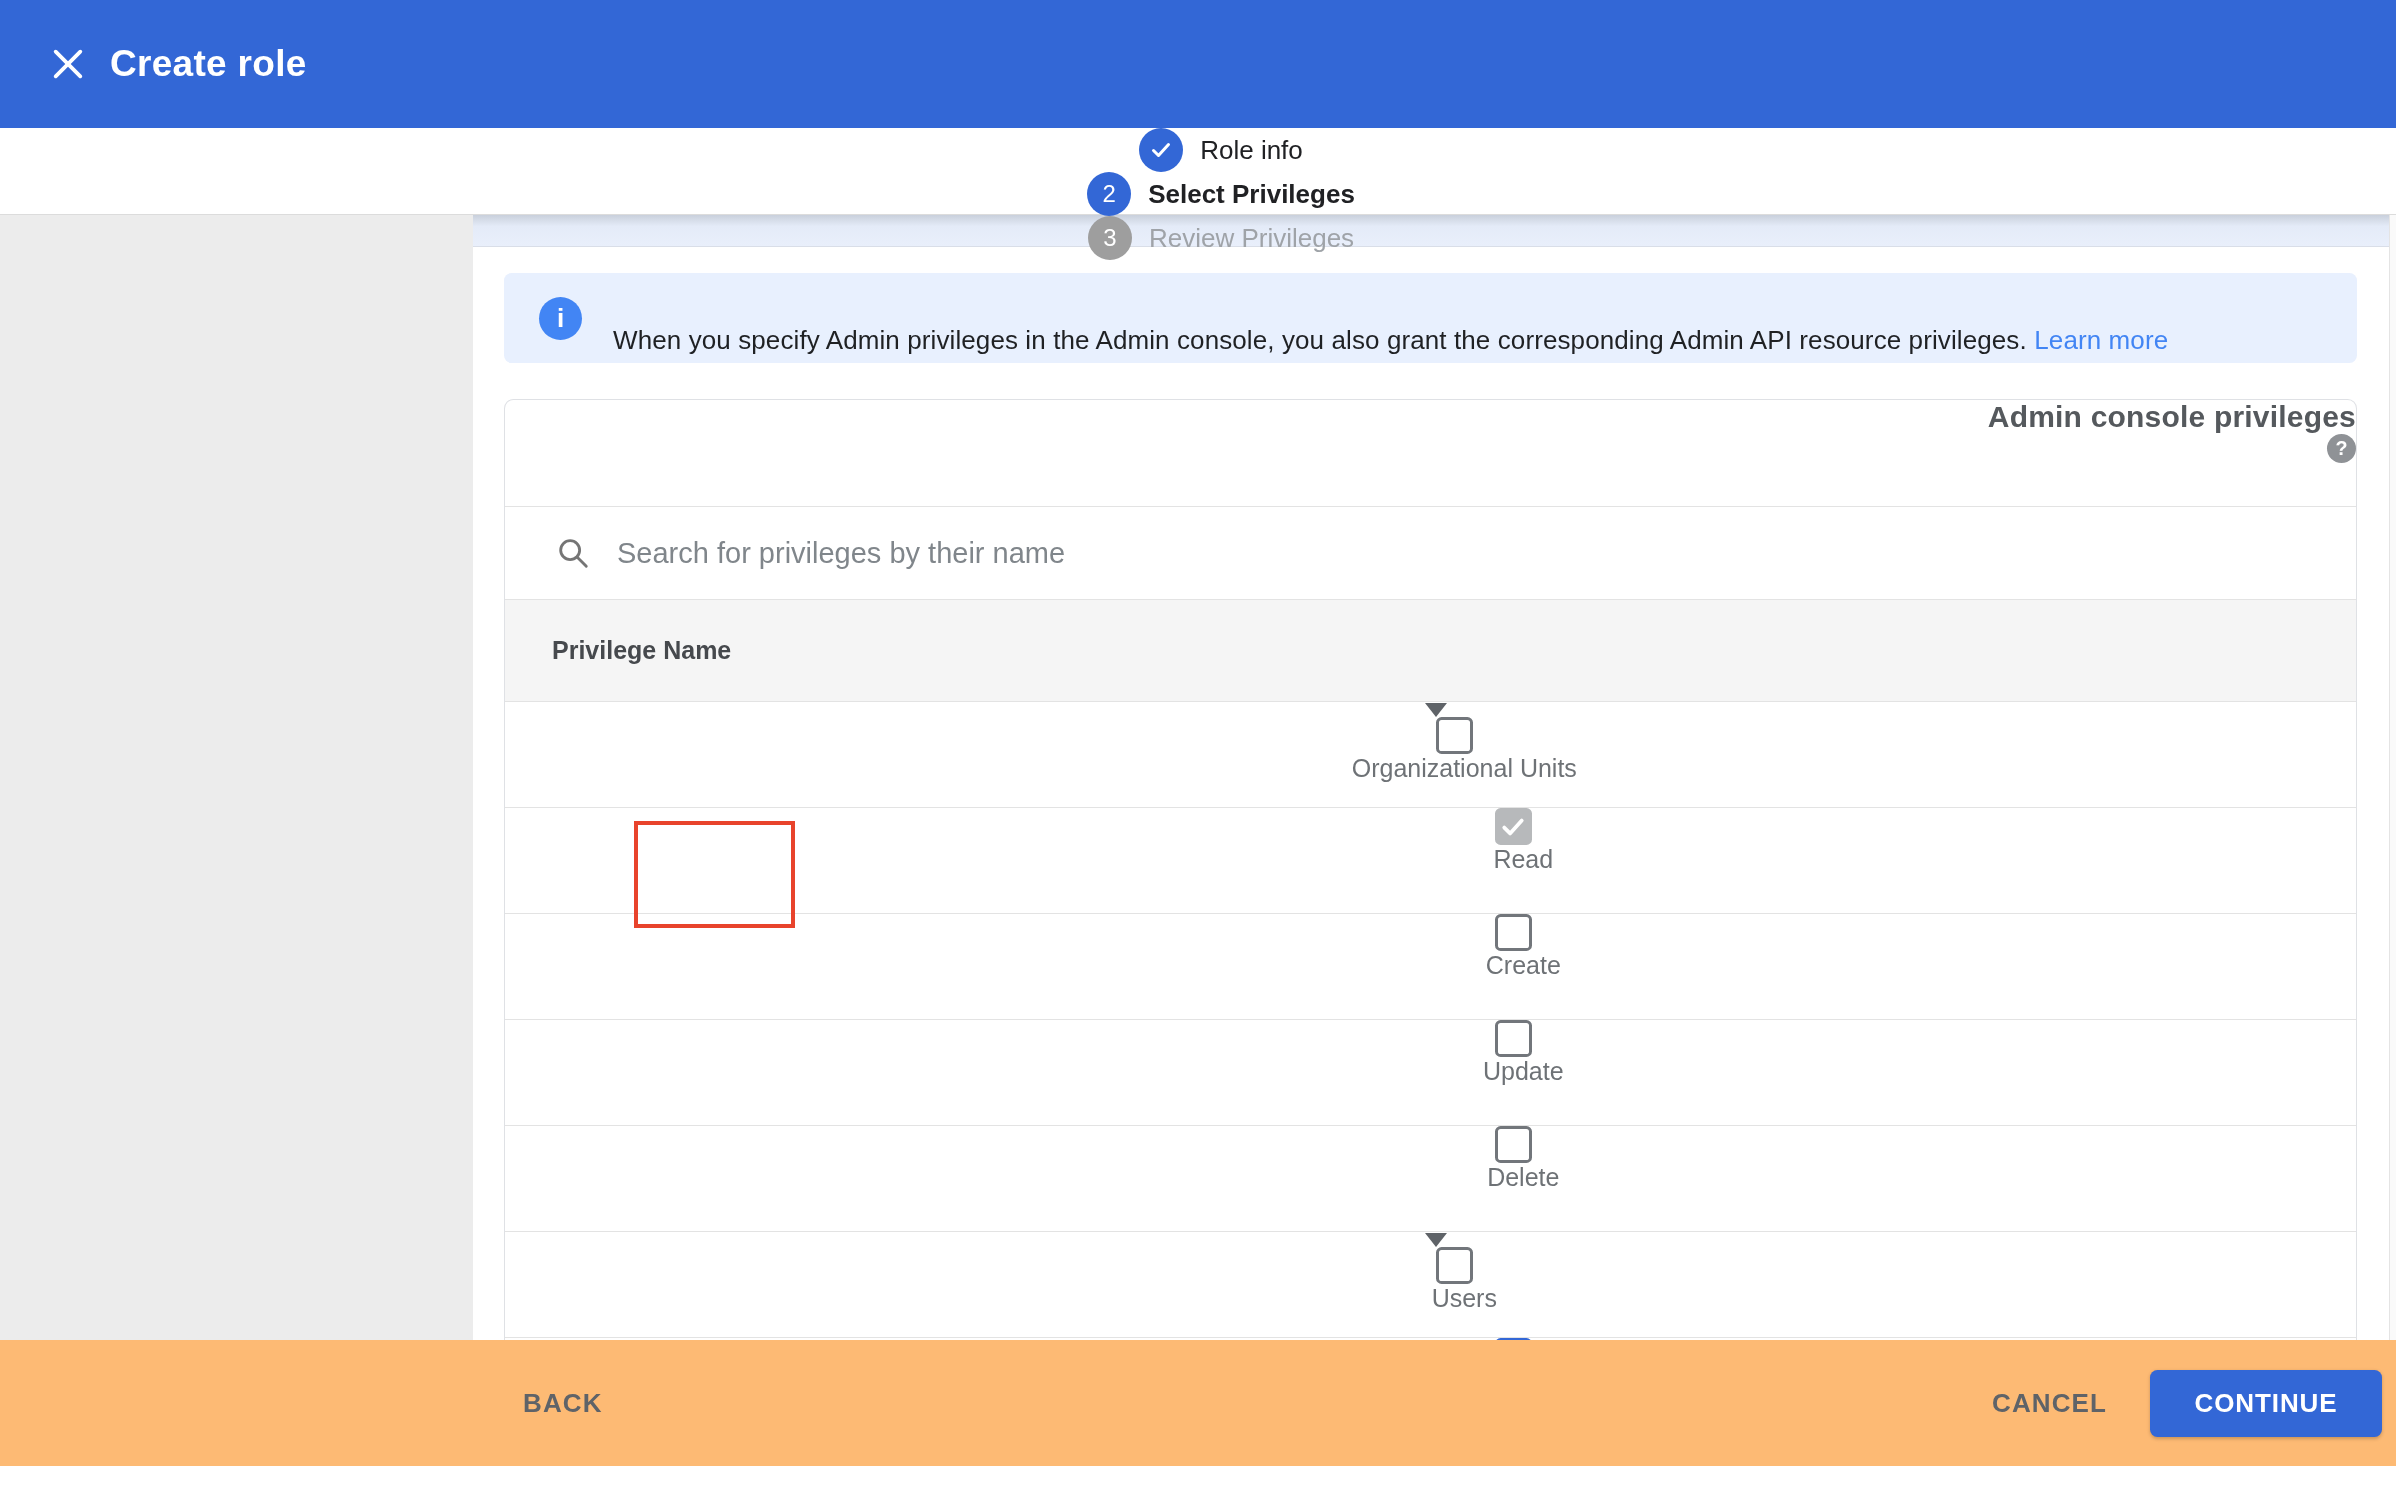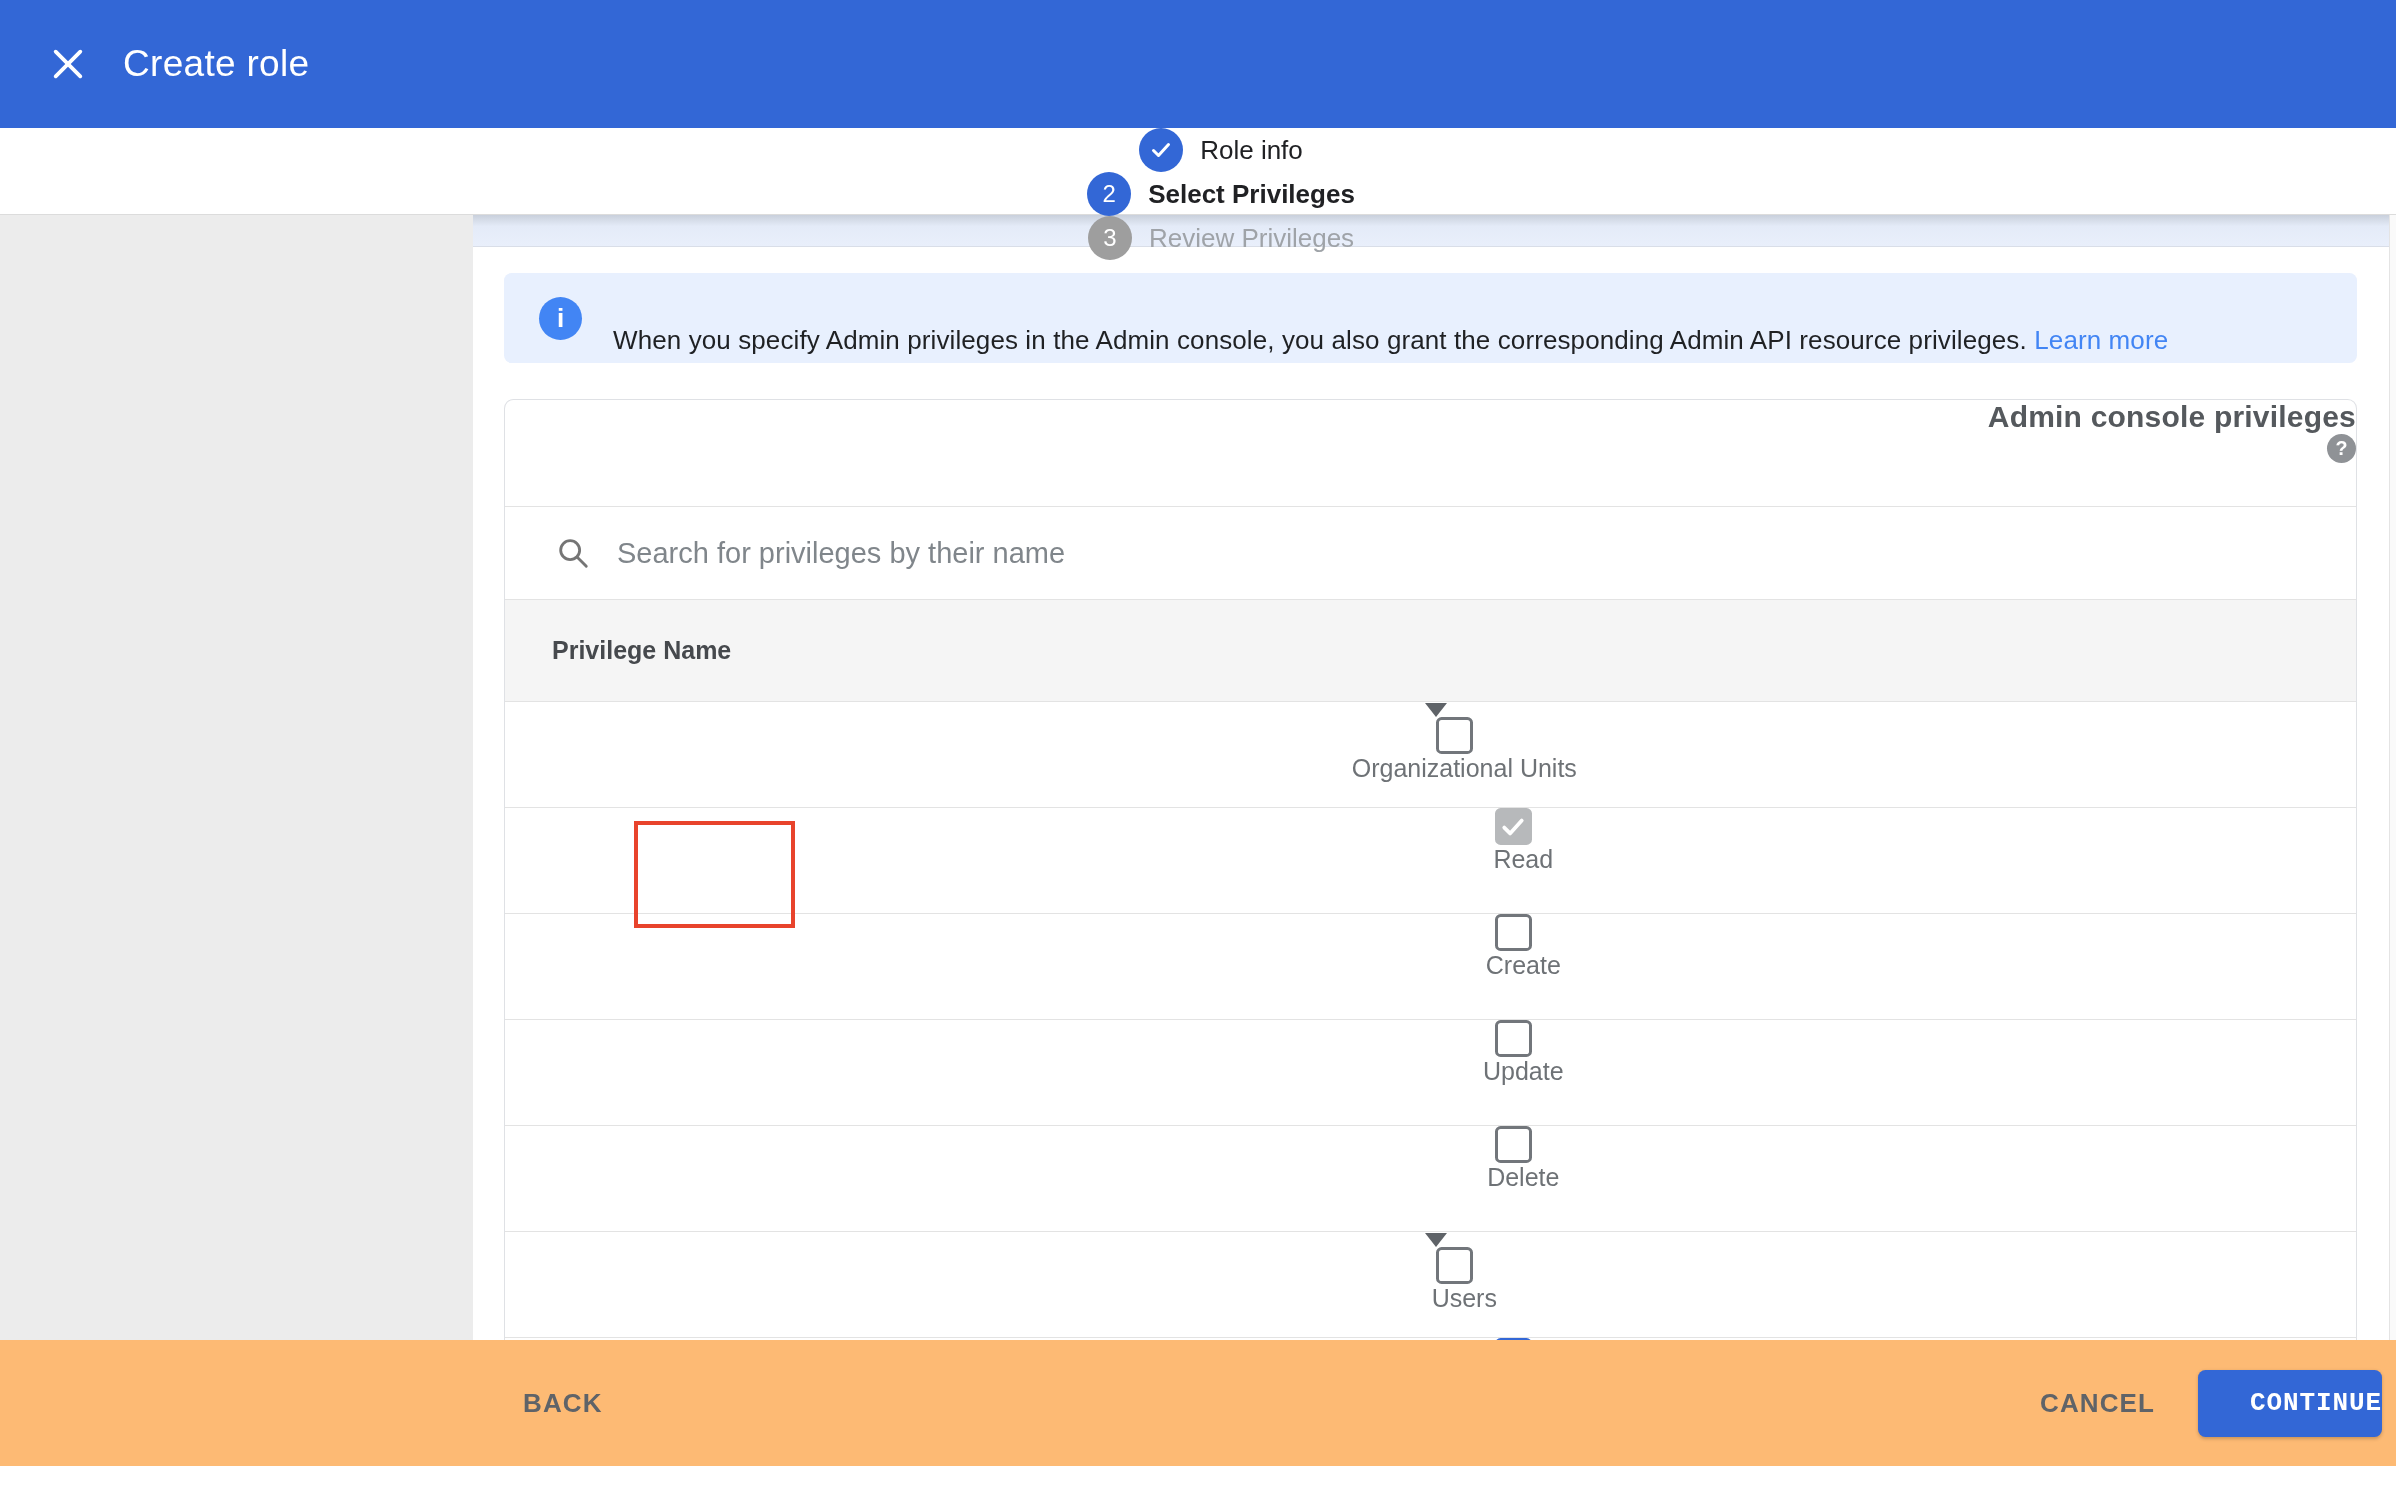--- a/index.html
+++ b/index.html
@@ -12,21 +12,21 @@
   }
   *{box-sizing:border-box;margin:0;padding:0;}
   html,body{width:2397px;height:1510px;overflow:hidden;}
   body{font-family:"Liberation Sans", sans-serif;background:#fff;position:relative;}
 
   
   .appbar{position:absolute;left:0;top:0;width:2397px;height:128px;background:var(--blue);
           display:flex;align-items:center;}
   .close-btn{width:84px;height:84px;margin-left:26px;border:none;background:none;cursor:pointer;
              display:flex;align-items:center;justify-content:center;}
-  .appbar-title{color:#fff;font-size:37px;font-weight:400;letter-spacing:0.3px;margin-left:13px;}
+  .appbar-title{color:#fff;font-size:37px;font-weight:700;letter-spacing:0.3px;}
 
   
   .stepper{position:absolute;left:0;top:128px;width:2397px;height:87px;background:#fff;
            display:flex;align-items:center;padding-left:45px;border-bottom:0.9px solid #dcdcdc;z-index:3;flex-direction:column;}
   .step{display:flex;align-items:center;}
   .step-circle{width:44px;height:44px;border-radius:50%;display:flex;align-items:center;justify-content:center;
                color:#fff;font-size:24px;font-weight:400;flex:none;}
   .step-circle.done,.step-circle.active{background:var(--blue);}
   .step-circle.upcoming{background:#9e9e9e;}
   .step-label{margin-left:17px;font-size:26px;color:#202124;}
@@ -85,24 +85,24 @@
                  border:4.7px solid var(--red);z-index:5;pointer-events:none;}
 
   
   .footer{position:absolute;left:0;top:1340px;width:2397px;height:126px;background:#fdba74;
           display:flex;align-items:center;z-index:6;}
   .text-btn{border:none;background:none;font-family:"Liberation Sans",sans-serif;font-size:26px;
             font-weight:700;color:#5f6368;letter-spacing:1.1px;cursor:pointer;}
   .back-btn{margin-left:523px;}
   .footer-spacer{flex:1;}
   .cancel-btn{margin-right:43px;}
-  .continue-btn{width:184px;height:67px;margin-right:15px;border:none;border-radius:7.5px;
-                background:var(--blue);color:#fff;font-family:Liberation Mono, monospace;
+  .continue-btn{width:232px;height:67px;margin-right:15px;border:none;border-radius:7.5px;
+                background:var(--blue);color:#fff;font-family:Liberation Sans, sans-serif;
                 font-size:26px;font-weight:700;letter-spacing:0.9px;cursor:pointer;
-                box-shadow:0 1.9px 3.7px rgba(0,0,0,.2);text-align:right;}
+                box-shadow:0 1.9px 3.7px rgba(0,0,0,.2);}
 </style>
 </head>
 <body>
 
 <div class="appbar">
   <button class="close-btn" aria-label="Close">
     <svg width="36" height="36" viewBox="0 0 38 38">
       <line x1="6" y1="6" x2="32" y2="32" stroke="#ffffff" stroke-width="4" stroke-linecap="round"></line>
       <line x1="32" y1="6" x2="6" y2="32" stroke="#ffffff" stroke-width="4" stroke-linecap="round"></line>
     </svg>

